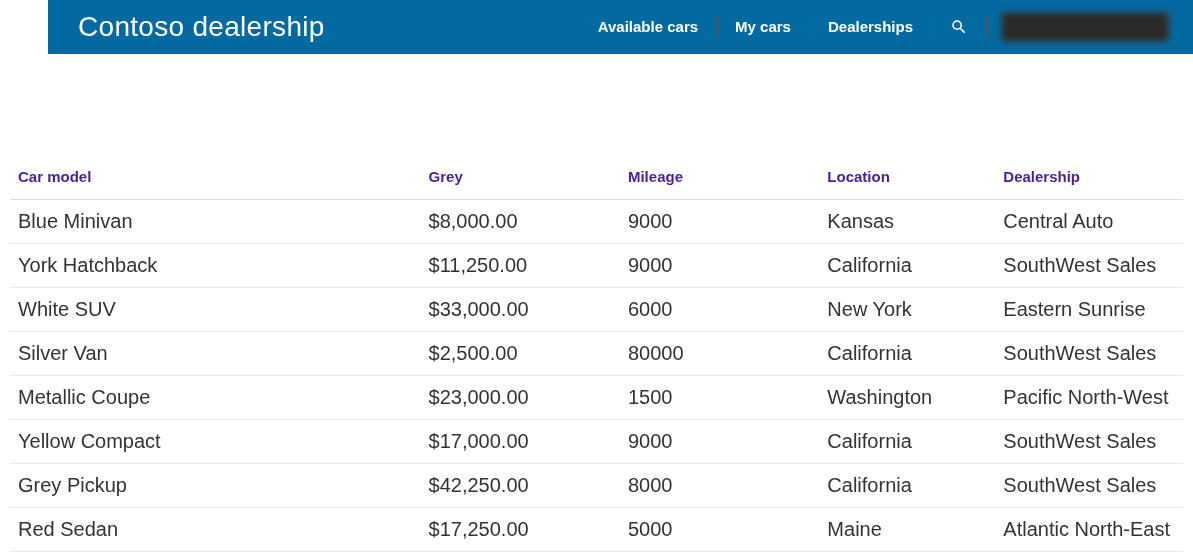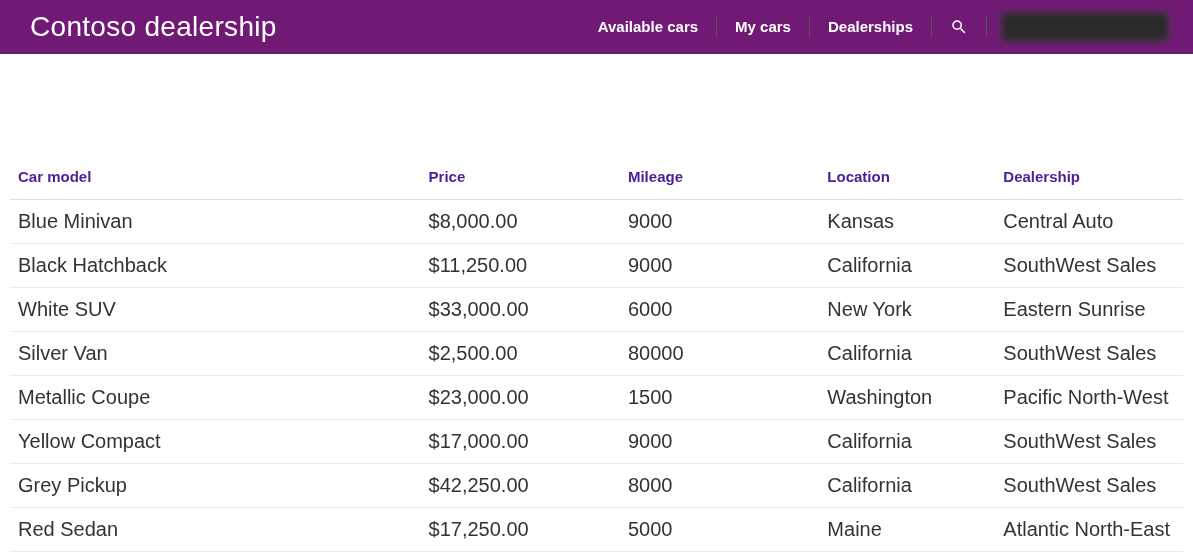--- a/index.html
+++ b/index.html
@@ -4,26 +4,27 @@
   <style>
     * { margin: 0; padding: 0; box-sizing: border-box; }
     body {
       font-family: "Segoe UI", -apple-system, BlinkMacSystemFont, sans-serif;
       background: #fff;
       width: 1193px;
       height: 554px;
       overflow: hidden;
     }
     .header {
-      background: #701a75;
+      background: #0369a1;
       color: #fff;
       height: 54px;
       display: flex;
       align-items: center;
       padding: 0 24px 0 30px;
+      margin-left: 48px;
     }
     .title {
       font-size: 28px;
       font-weight: 300;
       letter-spacing: 0.3px;
       flex: 0 0 auto;
     }
     .nav {
       margin-left: auto;
       display: flex;
@@ -120,36 +121,36 @@
     <div class="nav-sep"></div>
     <div class="user-box"></div>
   </div>
 </div>
 
 <div class="content">
   <table>
     <thead>
       <tr>
         <th class="col-model">Car model</th>
-        <th class="col-price">Price</th>
+        <th class="col-price">Grey</th>
         <th class="col-mileage">Mileage</th>
         <th class="col-location">Location</th>
         <th class="col-dealership">Dealership</th>
       </tr>
     </thead>
     <tbody id="tbody">
     <tr>
           <td>Blue Minivan</td>
           <td>$8,000.00</td>
           <td>9000</td>
           <td>Kansas</td>
           <td>Central Auto</td>
         </tr>
         <tr>
-          <td>Black Hatchback</td>
+          <td>York Hatchback</td>
           <td>$11,250.00</td>
           <td>9000</td>
           <td>California</td>
           <td>SouthWest Sales</td>
         </tr>
         <tr>
           <td>White SUV</td>
           <td>$33,000.00</td>
           <td>6000</td>
           <td>New York</td>

